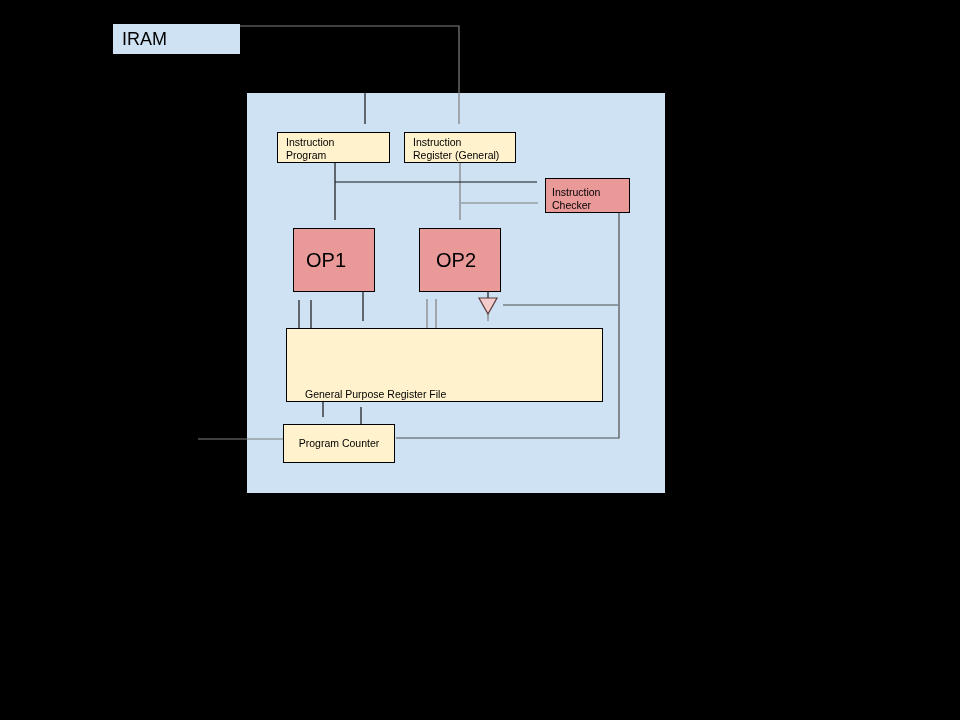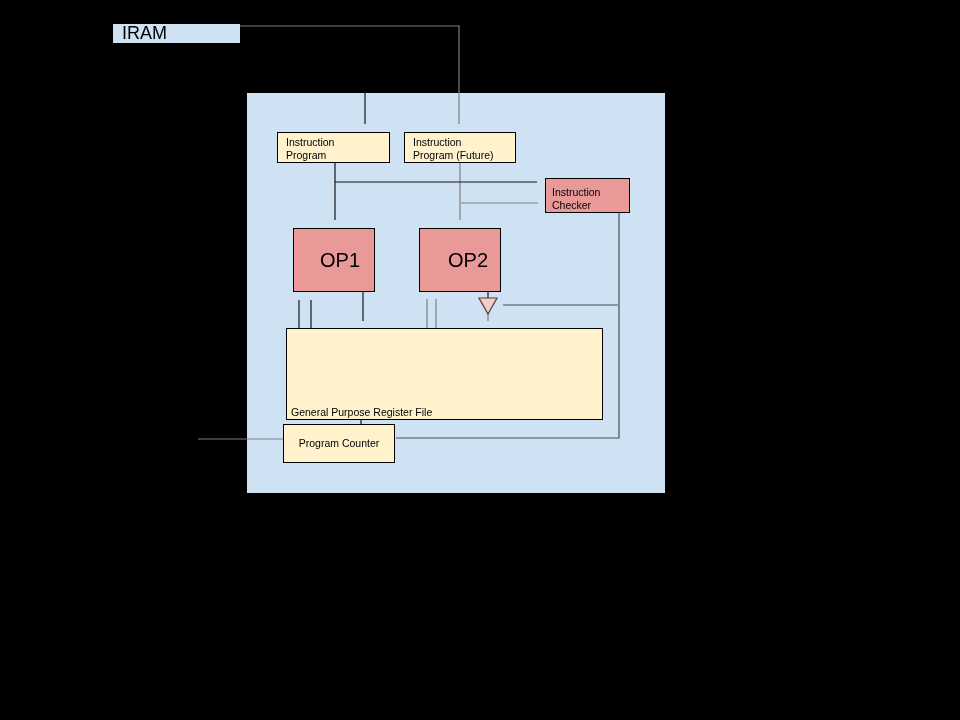--- a/index.html
+++ b/index.html
@@ -6,39 +6,39 @@
   .canvas{
     position:relative;width:960px;height:720px;background:#000;overflow:hidden;
     font-family:"Liberation Sans", sans-serif;color:#000;
   }
   .region{
     position:absolute;left:247px;top:93px;width:418px;height:400px;
     background:#cfe2f3;
   }
   .box{position:absolute;box-sizing:border-box;display:flex;}
   .iram{
-    left:113px;top:24px;width:127px;height:19px;background:#cfe2f3;
+    left:113px;top:24px;width:127px;height:30px;background:#cfe2f3;
     align-items:center;padding-left:9px;font-size:18px;
   }
   .small{
     font-size:10.5px;line-height:13px;border:1px solid #000;
     flex-direction:column;justify-content:flex-end;padding-left:8px;
   }
   .yellow{background:#fff2cc;}
   .pink{background:#ea9999;}
   .ir{left:277px;top:132px;width:113px;height:31px;}
   .irf{left:404px;top:132px;width:112px;height:31px;}
   .ic{left:545px;top:178px;width:85px;height:35px;padding-left:6px;}
   .op{
     width:82px;height:64px;border:1px solid #000;background:#ea9999;
-    align-items:center;padding-left:12px;font-size:20px;justify-content:center;
+    align-items:center;padding-left:12px;font-size:20px;
   }
   .op1{left:293px;top:228px;}
   .op2{left:419px;top:228px;padding-left:16px;}
-  .gprf{left:286px;top:328px;width:317px;height:92px;padding-left:4px;}
+  .gprf{left:286px;top:328px;width:317px;height:74px;padding-left:18px;}
   .pc{
     left:283px;top:424px;width:112px;height:39px;
     flex-direction:row;justify-content:center;align-items:center;padding-left:0;
   }
   .wires{position:absolute;left:0;top:0;width:960px;height:720px;pointer-events:none;}
   .wires path{fill:none;stroke-width:1.2px;}
   .w-black{stroke:#141414;}
   .w-gray{stroke:#7f7f7f;}
   .w-dark{stroke:#4d4d4d;}
 </style>
@@ -90,21 +90,21 @@
     <span>IRAM</span>
   </div>
 
   <div class="box small yellow ir">
     <span>Instruction</span>
     <span>Program</span>
   </div>
 
   <div class="box small yellow irf">
     <span>Instruction</span>
-    <span>Program (Future)</span>
+    <span>Register (General)</span>
   </div>
 
   <div class="box small pink ic">
     <span>Instruction</span>
     <span>Checker</span>
   </div>
 
   <div class="box op op1">
     <span>OP1</span>
   </div>

